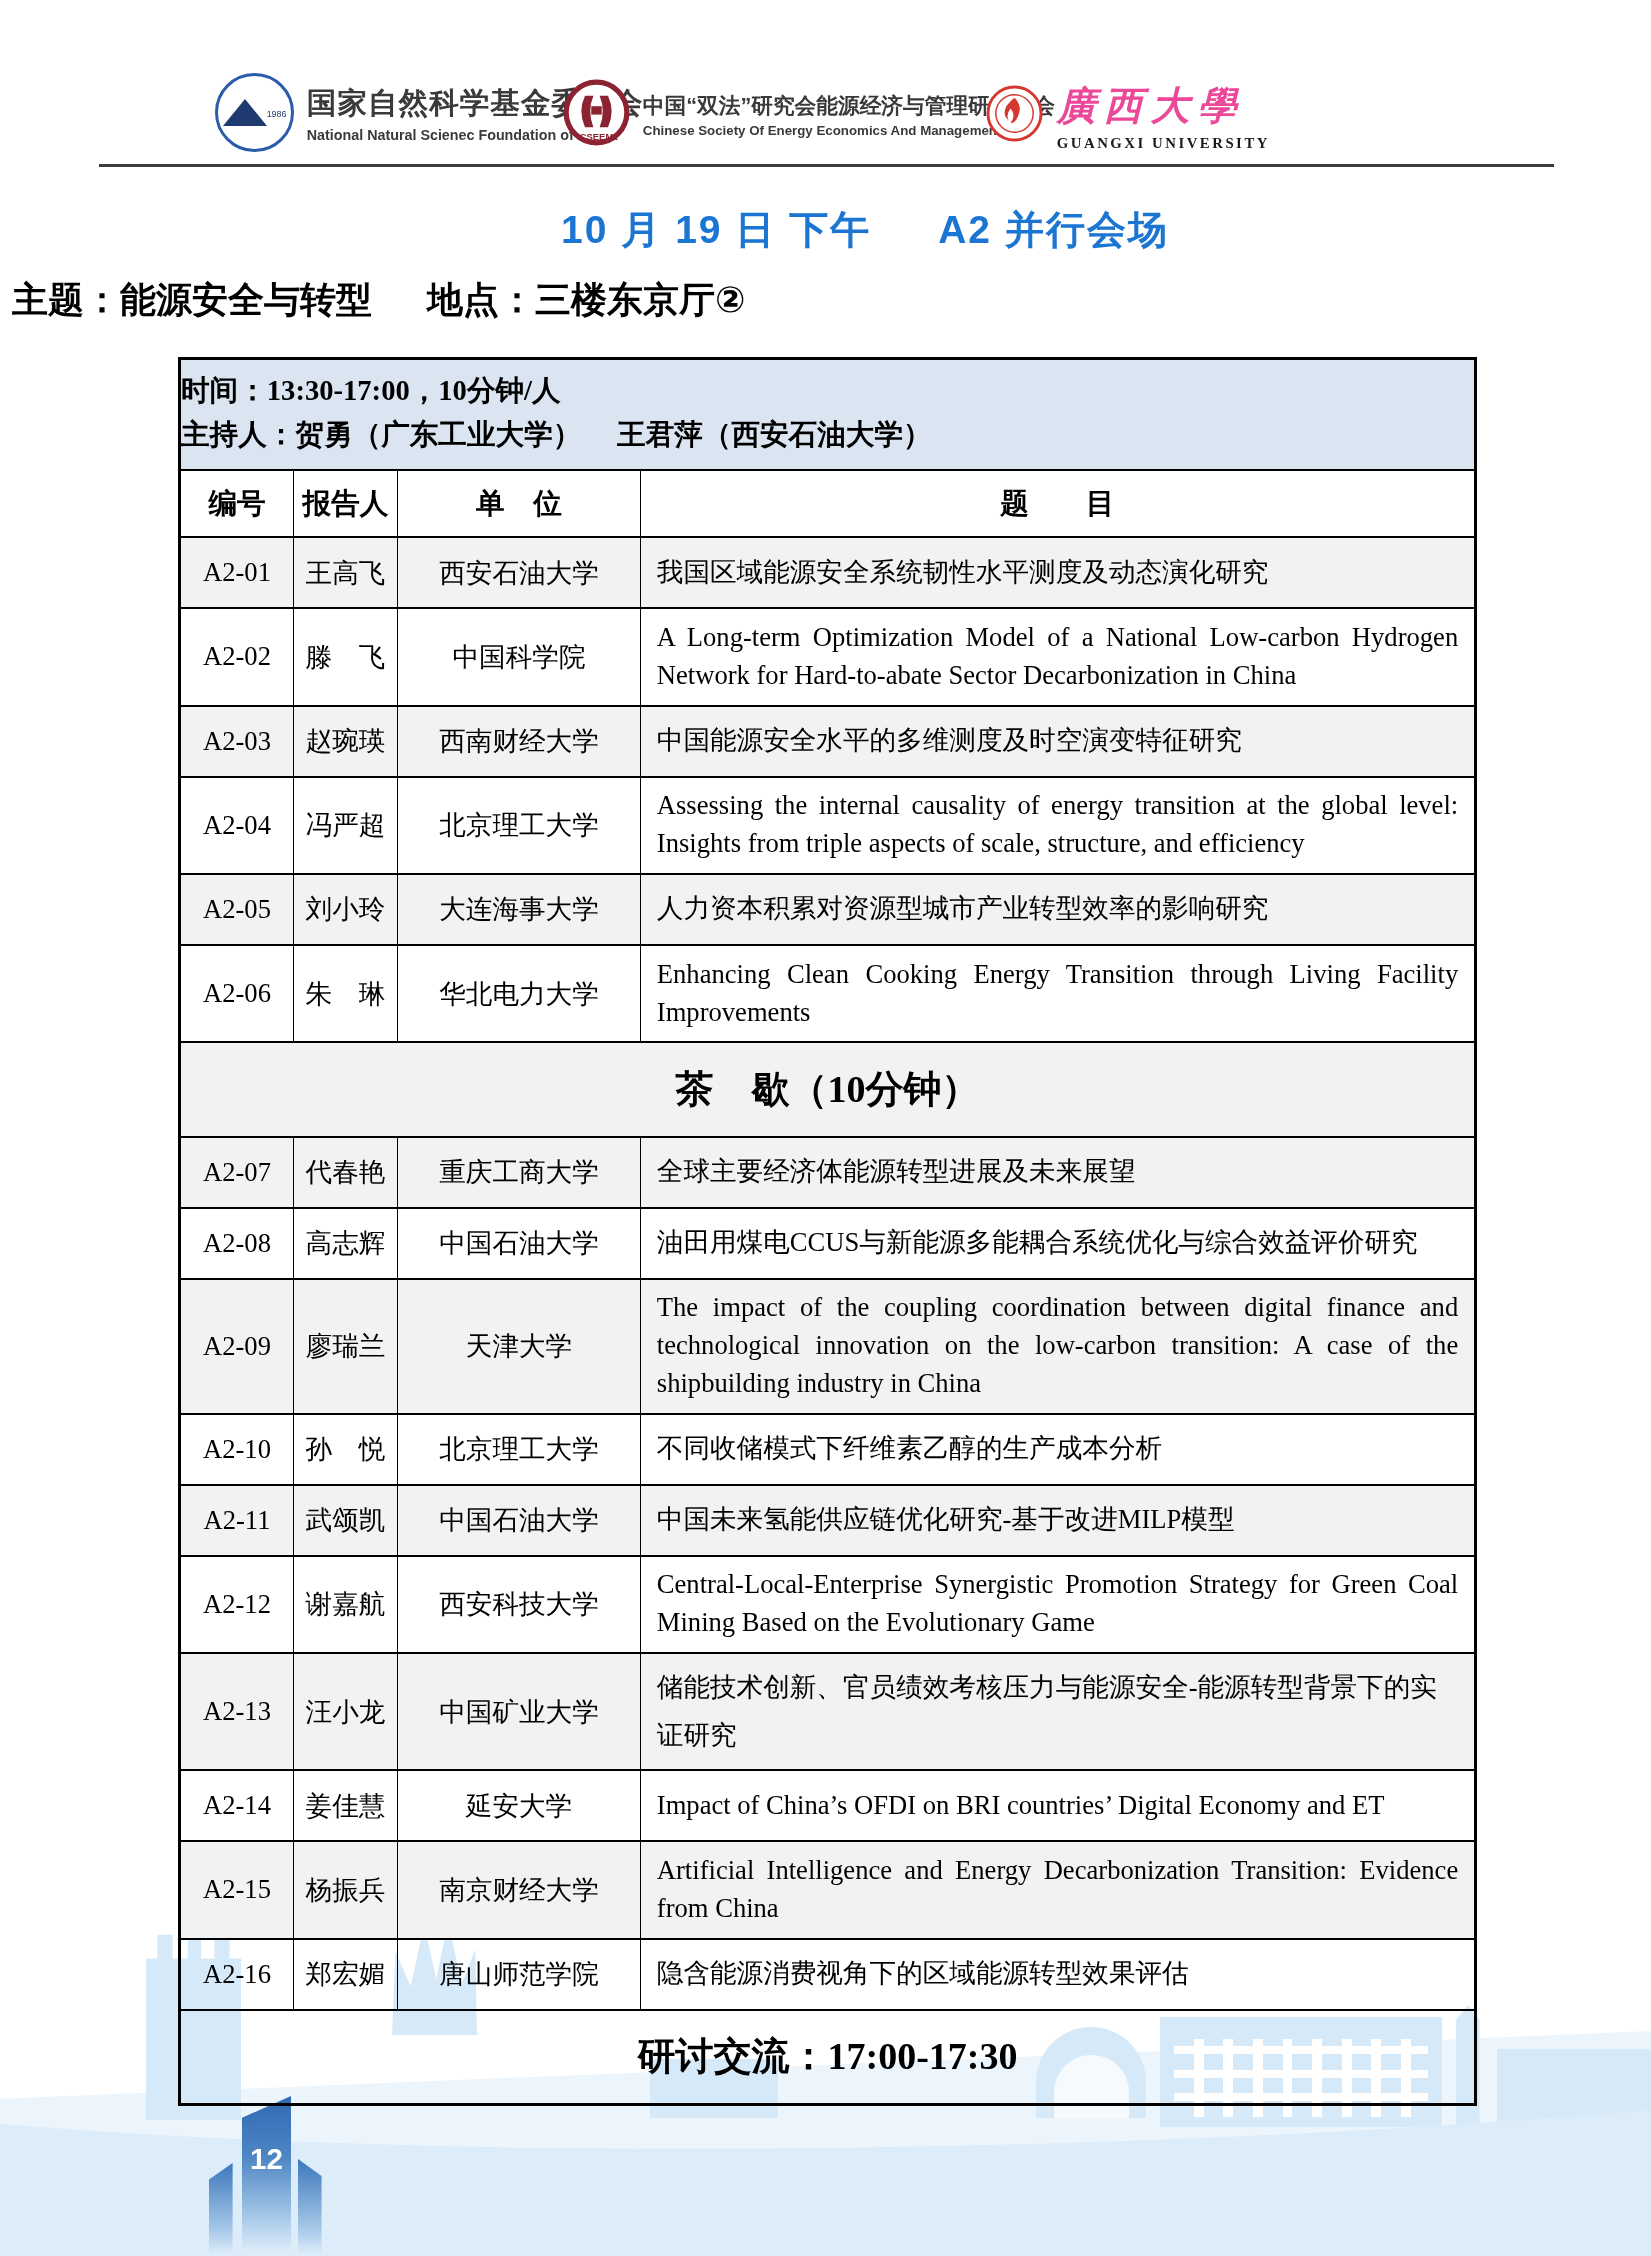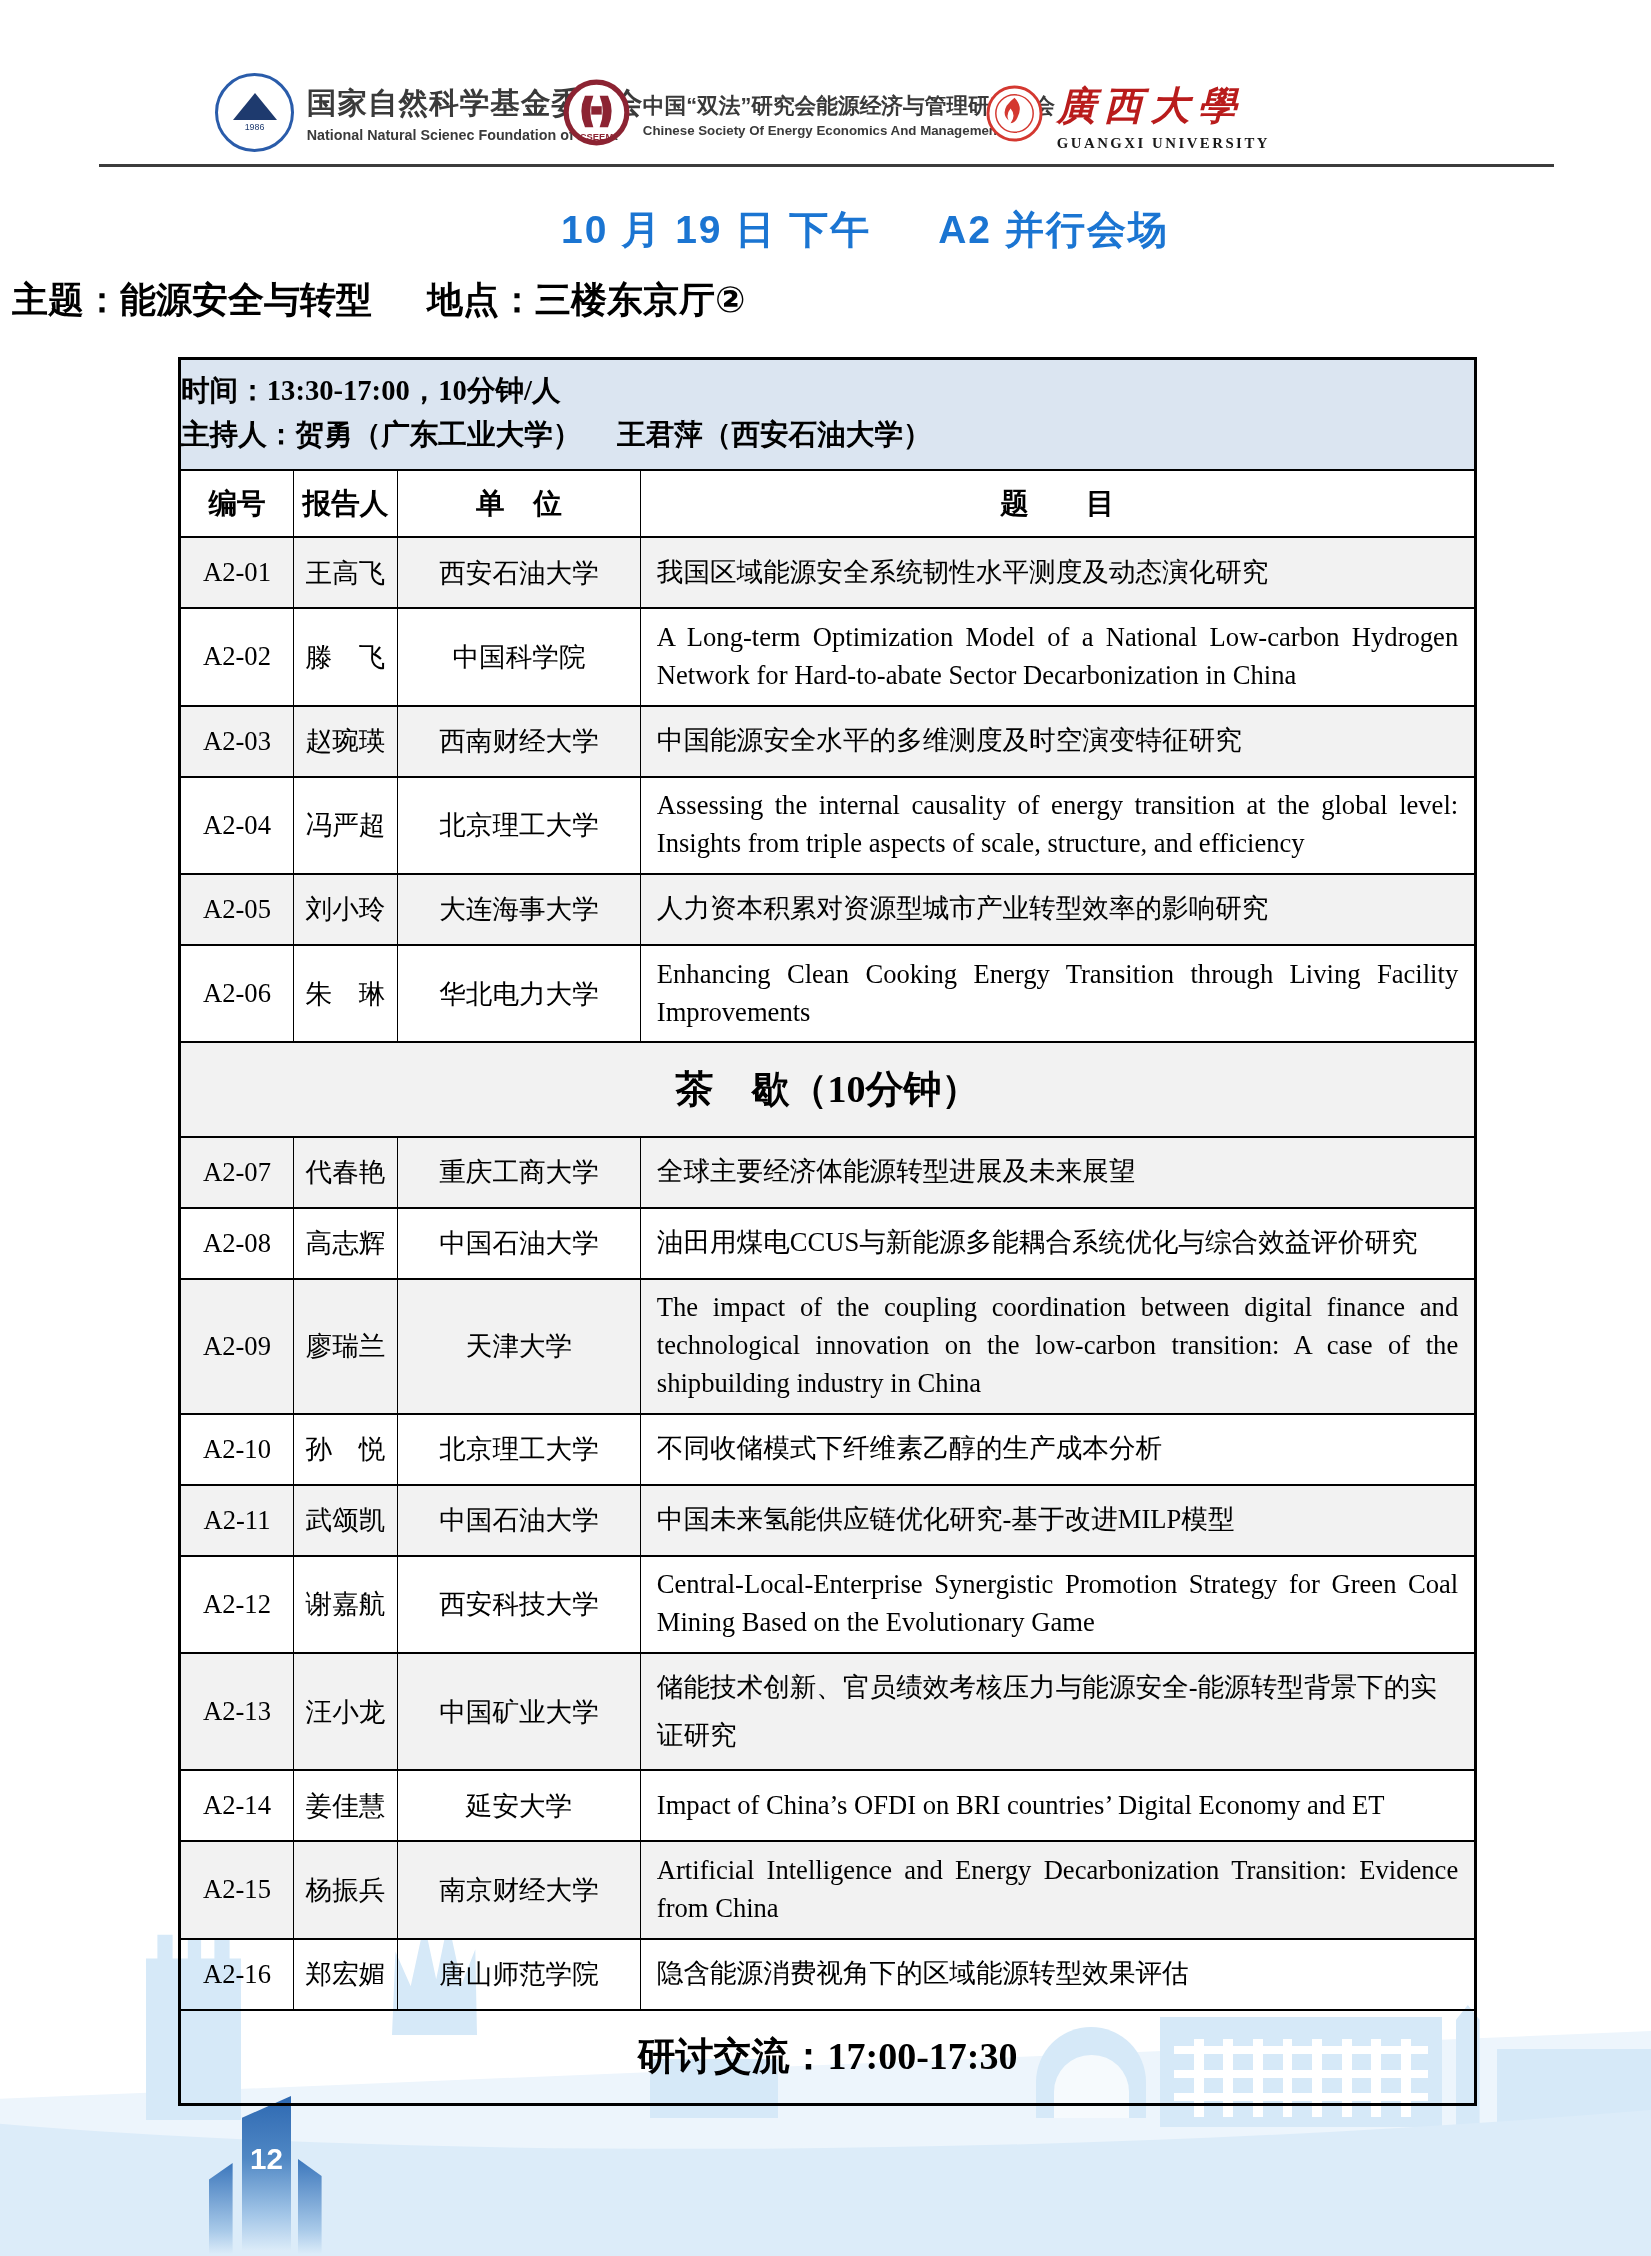--- a/index.html
+++ b/index.html
@@ -39,31 +39,31 @@
     clip-path:polygon(0 0,100% 18%,100% 100%,0 100%);}
   .pagenum{position:absolute;left:242px;top:2142px;width:49px;text-align:center;color:#fff;
     font-family:"Liberation Sans","DejaVu Sans",sans-serif;font-weight:bold;font-size:29.6px;z-index:4;}
 
   
   .logo-group{position:absolute;display:flex;align-items:center;gap:12.8px;z-index:5;}
   #logo-nsfc{left:215px;top:73px;}
   #logo-cseem{left:563px;top:79px;}
   #logo-gxu{left:985px;top:79px;}
   .nsfc-circle{width:79px;height:79px;border-radius:50%;border:3px solid #2A5CAA;background:#fff;
-    display:flex;flex-direction:column;align-items:center;justify-content:center;box-sizing:border-box;}
+    display:flex;flex-direction:row;align-items:center;justify-content:center;box-sizing:border-box;}
   .nsfc-tri{width:0;height:0;border-left:22.7px solid transparent;border-right:22.7px solid transparent;border-bottom:27.6px solid #1E3A6E;}
   .nsfc-year{font-size:8.9px;color:#1E3A6E;font-family:"Liberation Sans",sans-serif;margin-top:2px;}
   .logo-text .zh{font-family:"Liberation Sans","DejaVu Sans",sans-serif;font-weight:bold;color:#3A3A3A;}
   .logo-text .en{font-family:"Liberation Sans","DejaVu Sans",sans-serif;font-weight:bold;color:#3A3A3A;}
   #logo-nsfc .zh{font-size:29.6px;letter-spacing:1px;}
   #logo-nsfc .en{font-size:14.3px;margin-top:3px;}
   #logo-cseem .zh{font-size:21.7px;}
   #logo-cseem .en{font-size:13.3px;margin-top:3px;}
   #logo-gxu .zh{font-family:"Liberation Serif","DejaVu Serif",serif;font-style:italic;font-weight:bold;
-    font-size:39px;letter-spacing:7.9px;color:#b91c1c;}
+    font-size:39px;letter-spacing:7.9px;color:#ec4899;}
   #logo-gxu .en{font-family:"Liberation Serif","DejaVu Serif",serif;font-weight:bold;font-size:14.8px;
     letter-spacing:2.5px;color:#1a1a1a;margin-top:2px;font-style:normal;}
   .rule{position:absolute;left:99px;top:164px;width:1455px;height:3px;background:#3C3C3C;z-index:5;}
 
   
   .big-title{position:absolute;top:203px;left:0;width:1652px;text-align:center;
     font-family:"Liberation Sans","DejaVu Sans",sans-serif;font-weight:bold;color:#1B75D2;
     font-size:39px;letter-spacing:2px;z-index:5;margin-left:39px;}
   .big-title .gap{display:inline-block;width:67px;}
   .sub-title{position:absolute;top:276px;left:12px;width:1652px;text-align:left;

